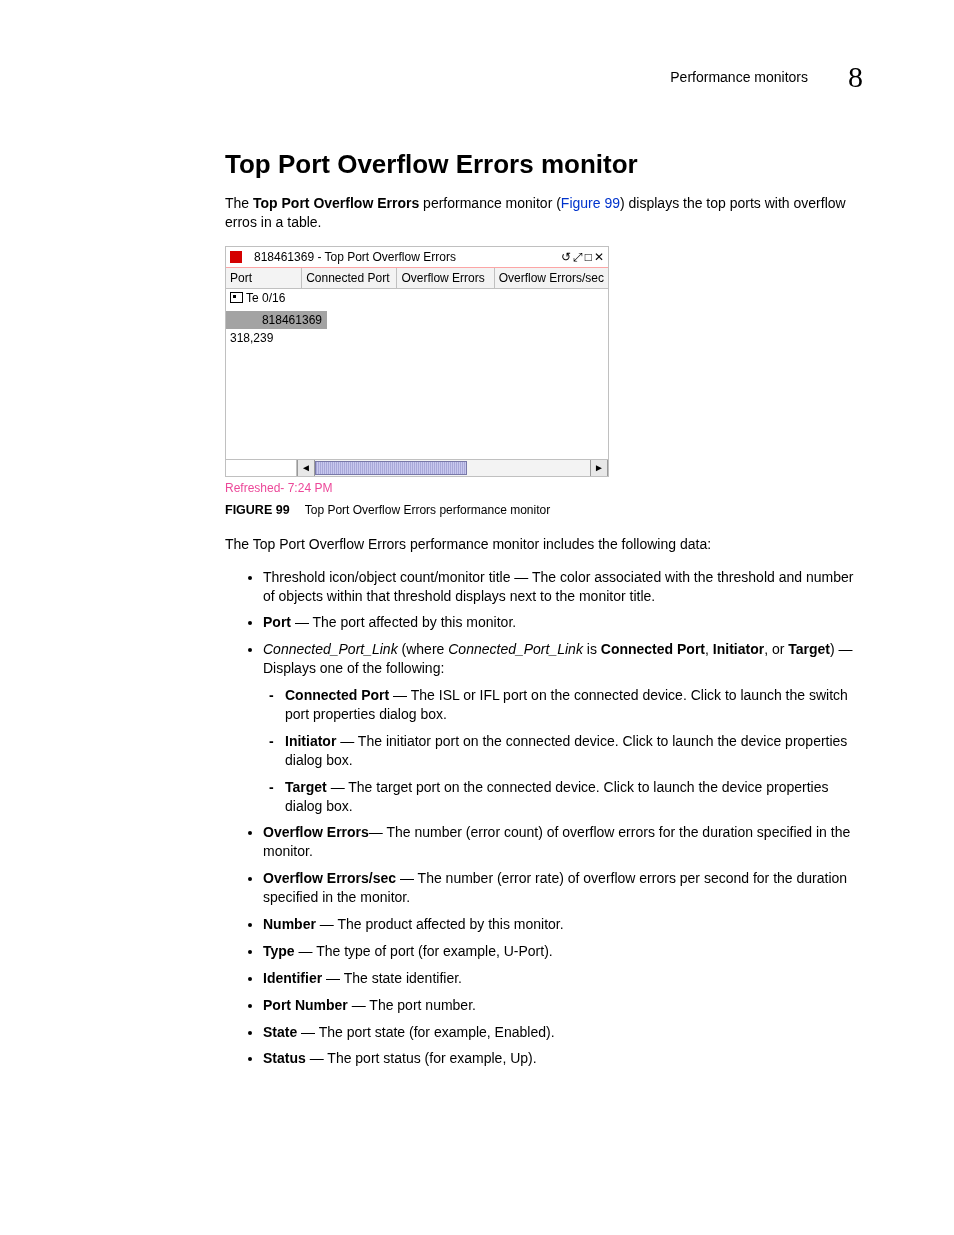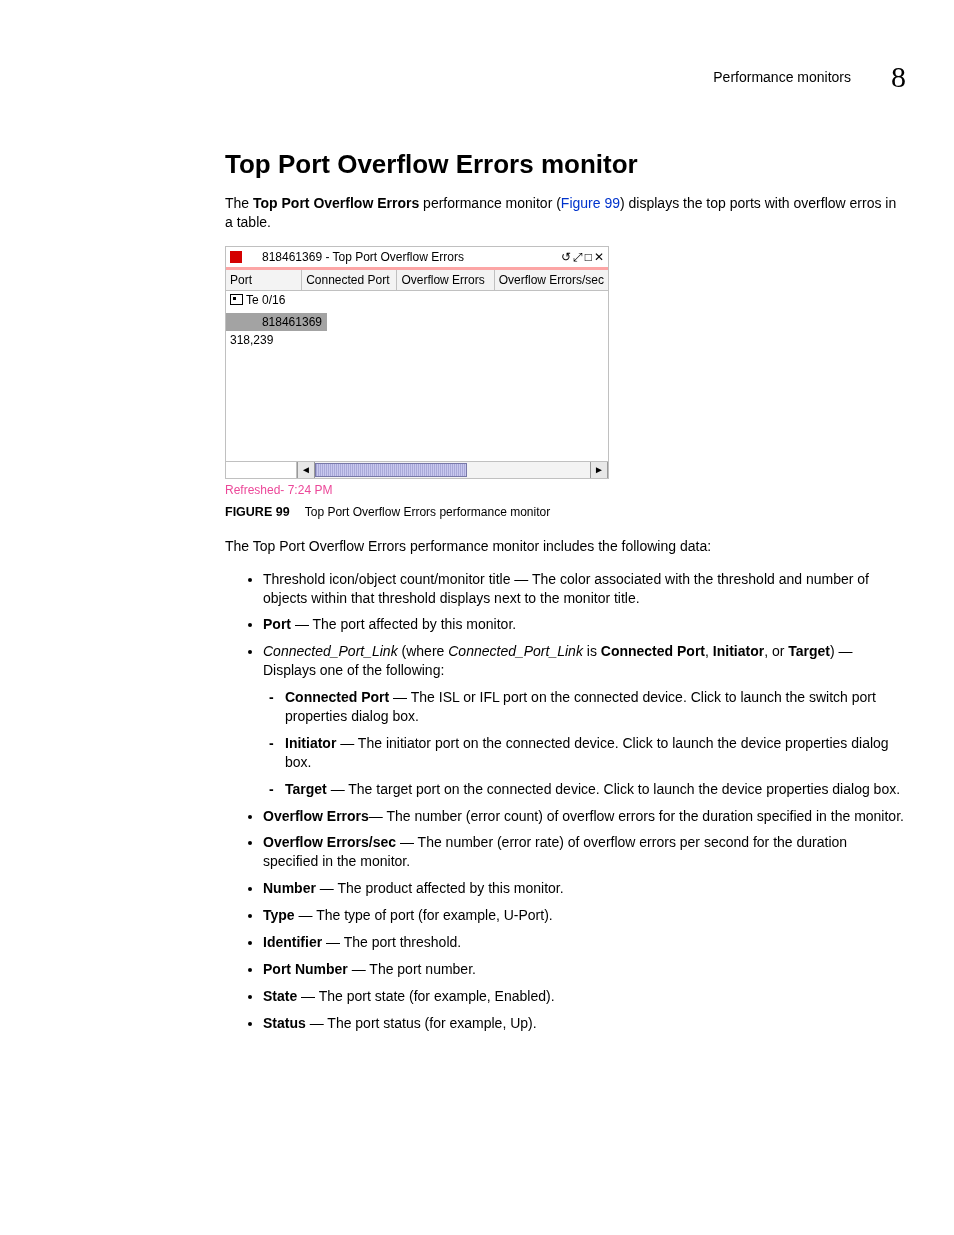--- a/index.html
+++ b/index.html
@@ -7,21 +7,21 @@
     padding: 0;
     background: #ffffff;
     font-family: Arial, "Helvetica Neue", Helvetica, sans-serif;
     color: #000000;
   }
   .page {
     width: 954px;
     min-height: 1235px;
     position: relative;
     box-sizing: border-box;
-    padding: 60px 48px 60px 225px;
+    padding: 60px 91px 60px 225px;
   }
   .header {
     display: flex;
     justify-content: flex-end;
     align-items: center;
     gap: 40px;
     margin-bottom: 55px;
   }
   .header-text {
     font-size: 14px;
@@ -54,22 +54,22 @@
     border: 1px solid #c0c0c0;
     background: #ffffff;
     font-family: "Segoe UI", Tahoma, sans-serif;
     font-size: 12px;
     margin-bottom: 4px;
   }
   .fig-titlebar {
     display: flex;
     align-items: center;
     padding: 3px 4px;
-    border-bottom: 3px solid #fca5a5;
-    gap: 20px;
+    border-bottom: 1px solid #fca5a5;
+    gap: 12px;
   }
   .fig-swatch {
     width: 12px; height: 12px;
     background: #d40000;
     display: inline-block;
   }
   .fig-title-text { flex: 1; }
   .fig-icons { display: flex; gap: 2px; font-size: 12px; color:#000; }
 
   .fig-headrow {
@@ -270,21 +270,21 @@
     <li>
       <b>Overflow Errors/sec</b><span> — The number (error rate) of overflow errors per second for the duration specified in the monitor.</span>
     </li>
     <li>
       <b>Number</b><span> — The product affected by this monitor.</span>
     </li>
     <li>
       <b>Type</b><span> — The type of port (for example, U-Port).</span>
     </li>
     <li>
-      <b>Identifier</b><span> — The port threshold.</span>
+      <b>Identifier</b><span> — The state identifier.</span>
     </li>
     <li>
       <b>Port Number</b><span> — The port number.</span>
     </li>
     <li>
       <b>State</b><span> — The port state (for example, Enabled).</span>
     </li>
     <li>
       <b>Status</b><span> — The port status (for example, Up).</span>
     </li>

